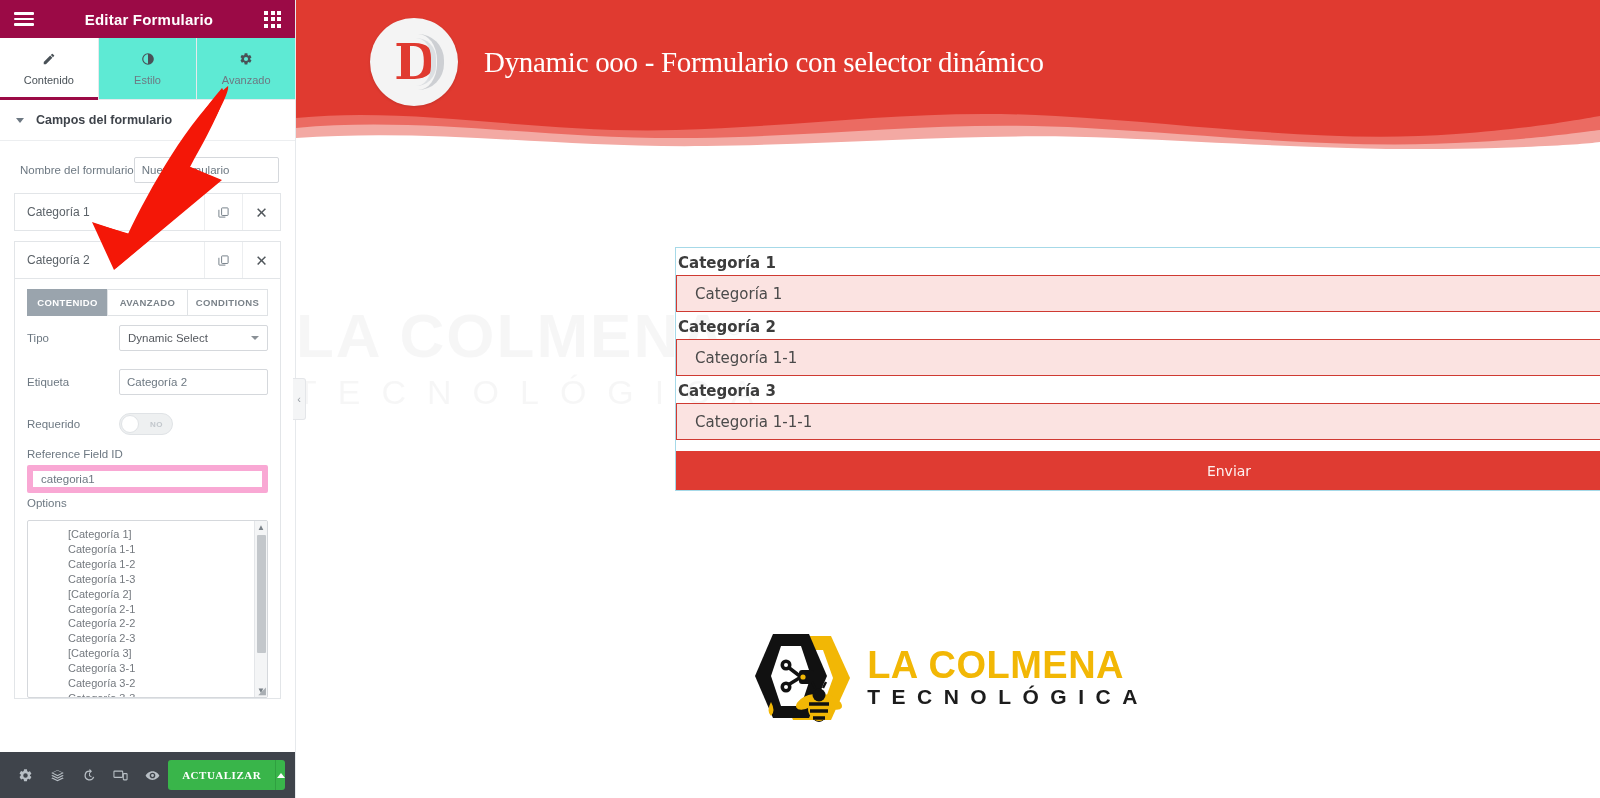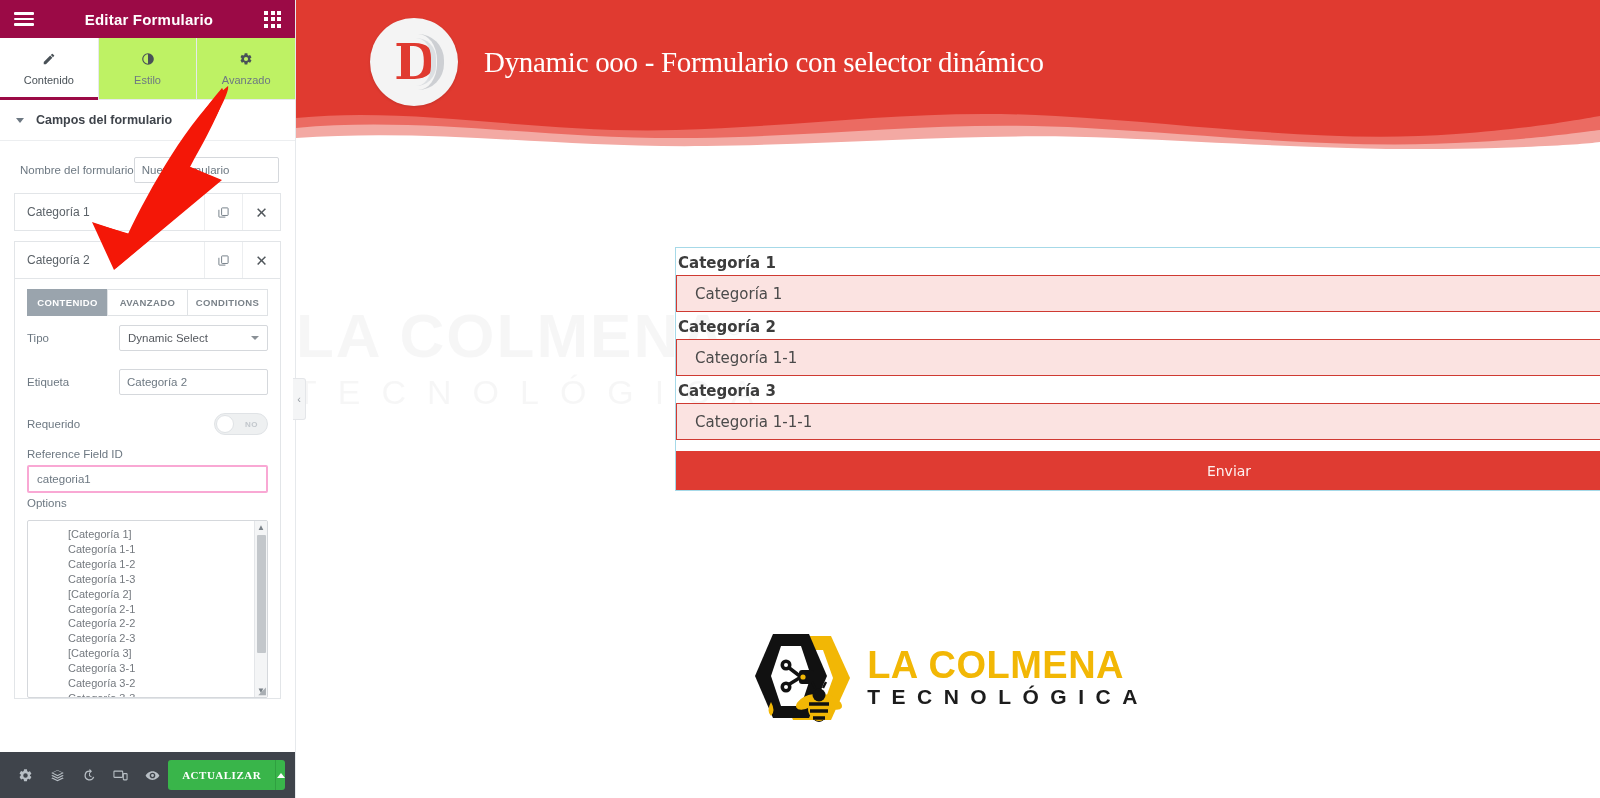--- a/index.html
+++ b/index.html
@@ -33,21 +33,21 @@
     letter-spacing: .2px; flex: 1; text-align: center;
   }
   .apps-grid { display: grid; grid-template-columns: repeat(3, 4px); grid-gap: 2.5px; cursor: pointer; }
   .apps-grid span { width: 4px; height: 4px; background: #fff; display: block; }
 
   .panel-tabs { display: flex; height: 62px; background: #fff; border-bottom: 1px solid #e6e9ec; flex: 0 0 62px; }
   .panel-tab {
     flex: 1; display: flex; flex-direction: column;
     align-items: center; justify-content: center; gap: 6px;
     font-size: 11px; color: #6d7882; cursor: pointer;
-    background: #bef264; border-right: 1px solid #e6e9ec;
+    background: #5eead4; border-right: 1px solid #e6e9ec;
     position: relative;
   }
   .panel-tab:last-child { border-right: none; }
   .panel-tab.active { background: #ffffff; color: #495157; }
   .panel-tab.active::after {
     content: ""; position: absolute; left: 0; right: 0; bottom: -1px;
     height: 3px; background: #9b0a46;
   }
   .panel-tab .tabicon { font-size: 14px; line-height: 1; color: #495157; }
   .panel-tab svg { width: 14px; height: 14px; fill: #495157; }
@@ -105,36 +105,36 @@
 
   .ctrl-row { display: flex; align-items: center; padding: 9px 12px; }
   .ctrl-row .ctrl-label { width: 92px; font-size: 11.5px; color: #6d7882; flex: 0 0 92px; }
   .select-box {
     flex: 1; height: 26px; border: 1px solid #d5d8dc; border-radius: 2px;
     background: #fff; display: flex; align-items: center; justify-content: space-between;
     padding: 0 8px; font-size: 11.5px; color: #55595f; cursor: pointer;
   }
   .select-caret { width: 0; height: 0; border-left: 4px solid transparent; border-right: 4px solid transparent; border-top: 4.5px solid #8a9096; }
 
-  .toggle-wrap { flex: 1; display: flex; justify-content: flex-end; }
+  .toggle-wrap { flex: 1; display: flex; justify-content: flex-start; }
   .toggle {
     width: 54px; height: 22px; border-radius: 12px; background: #eef0f1;
     border: 1px solid #e0e3e6; display: flex; align-items: center;
     position: relative; cursor: pointer;
   }
   .toggle .knob {
     width: 18px; height: 18px; border-radius: 50%; background: #fff;
     border: 1px solid #e0e3e6; margin-left: 1px;
   }
   .toggle .tg-text { position: absolute; right: 9px; font-size: 8px; color: #c2c7cc; font-weight: 700; letter-spacing: .5px; }
 
   .stack-label { padding: 4px 12px 5px 12px; font-size: 11.5px; color: #6d7882; }
   .text-input {
     margin: 0 12px; width: calc(100% - 24px); height: 28px;
-    border: 2px solid #f9a8d4; border-radius: 2px; padding: 0 8px;
+    border: 6px solid #f9a8d4; border-radius: 2px; padding: 0 8px;
     font-size: 11.5px; color: #6d7882; font-family: inherit; outline: none;
   }
 
   .options-box {
     margin: 6px 12px 0 12px; width: calc(100% - 24px); height: 178px;
     border: 1px solid #d5d8dc; border-radius: 2px; background: #fff;
     position: relative; overflow: hidden; padding-left: 32px;
   }
   .options-list {
     padding: 6px 8px; font-size: 11px; color: #74797f; line-height: 14.9px;

